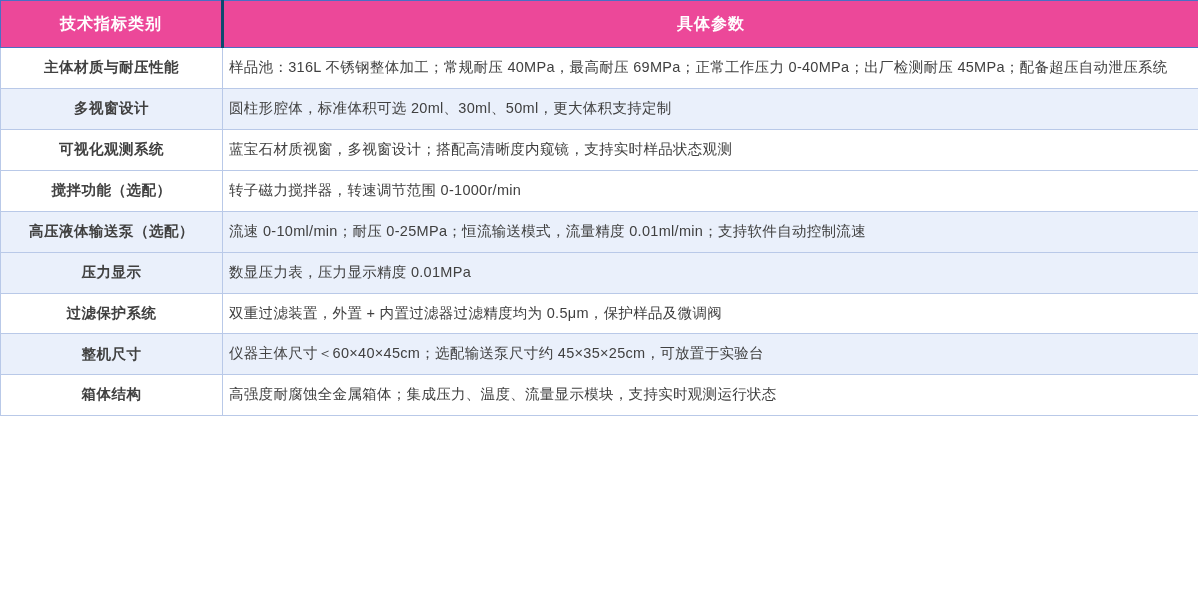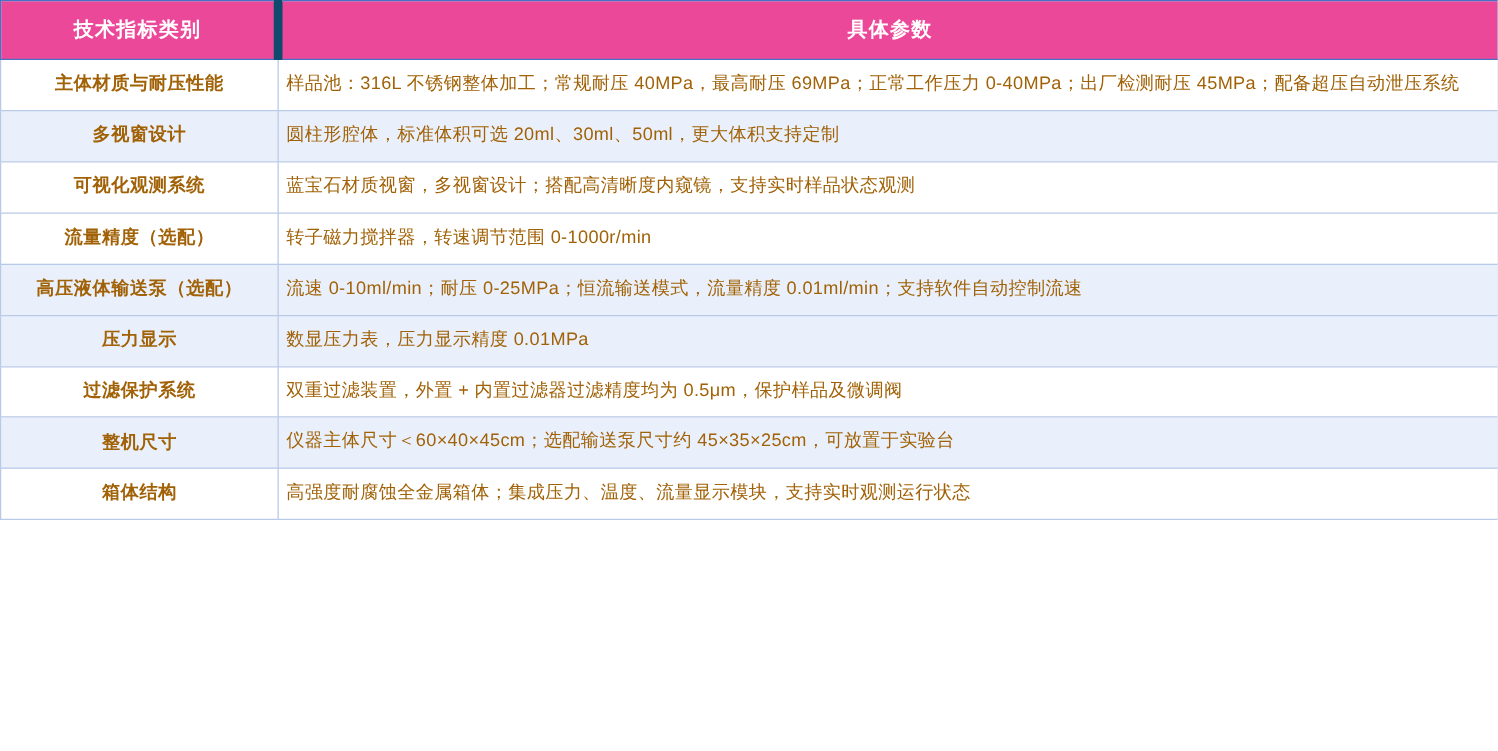--- a/index.html
+++ b/index.html
@@ -27,27 +27,27 @@
     color: #ffffff;
     font-size: 16px;
     font-weight: bold;
     text-align: center;
     height: 38px;
     padding: 4px 6px;
     border: 1px solid #4a6fc4;
     letter-spacing: 1px;
   }
   thead th.th-param {
-    border-left: 7px solid #0c4a6e;
+    border-left: 3px solid #0c4a6e;
   }
 
   tbody td {
     border: 1px solid #b9c9e8;
     font-size: 14.5px;
-    color: #a16207;
+    color: #404040;
     vertical-align: middle;
   }
   tbody td.cat {
     text-align: center;
     font-weight: bold;
     padding: 8px 6px;
     line-height: 1.5;
     letter-spacing: 0.5px;
   }
   tbody td.param {
@@ -80,21 +80,21 @@
       </tr>
       <tr class="even">
         <td class="cat">多视窗设计</td>
         <td class="param">圆柱形腔体，标准体积可选 20ml、30ml、50ml，更大体积支持定制</td>
       </tr>
       <tr class="odd">
         <td class="cat">可视化观测系统</td>
         <td class="param">蓝宝石材质视窗，多视窗设计；搭配高清晰度内窥镜，支持实时样品状态观测</td>
       </tr>
       <tr class="odd">
-        <td class="cat">流量精度（选配）</td>
+        <td class="cat">搅拌功能（选配）</td>
         <td class="param">转子磁力搅拌器，转速调节范围 0-1000r/min</td>
       </tr>
       <tr class="even">
         <td class="cat">高压液体输送泵（选配）</td>
         <td class="param">流速 0-10ml/min；耐压 0-25MPa；恒流输送模式，流量精度 0.01ml/min；支持软件自动控制流速</td>
       </tr>
       <tr class="even">
         <td class="cat">压力显示</td>
         <td class="param">数显压力表，压力显示精度 0.01MPa</td>
       </tr>

